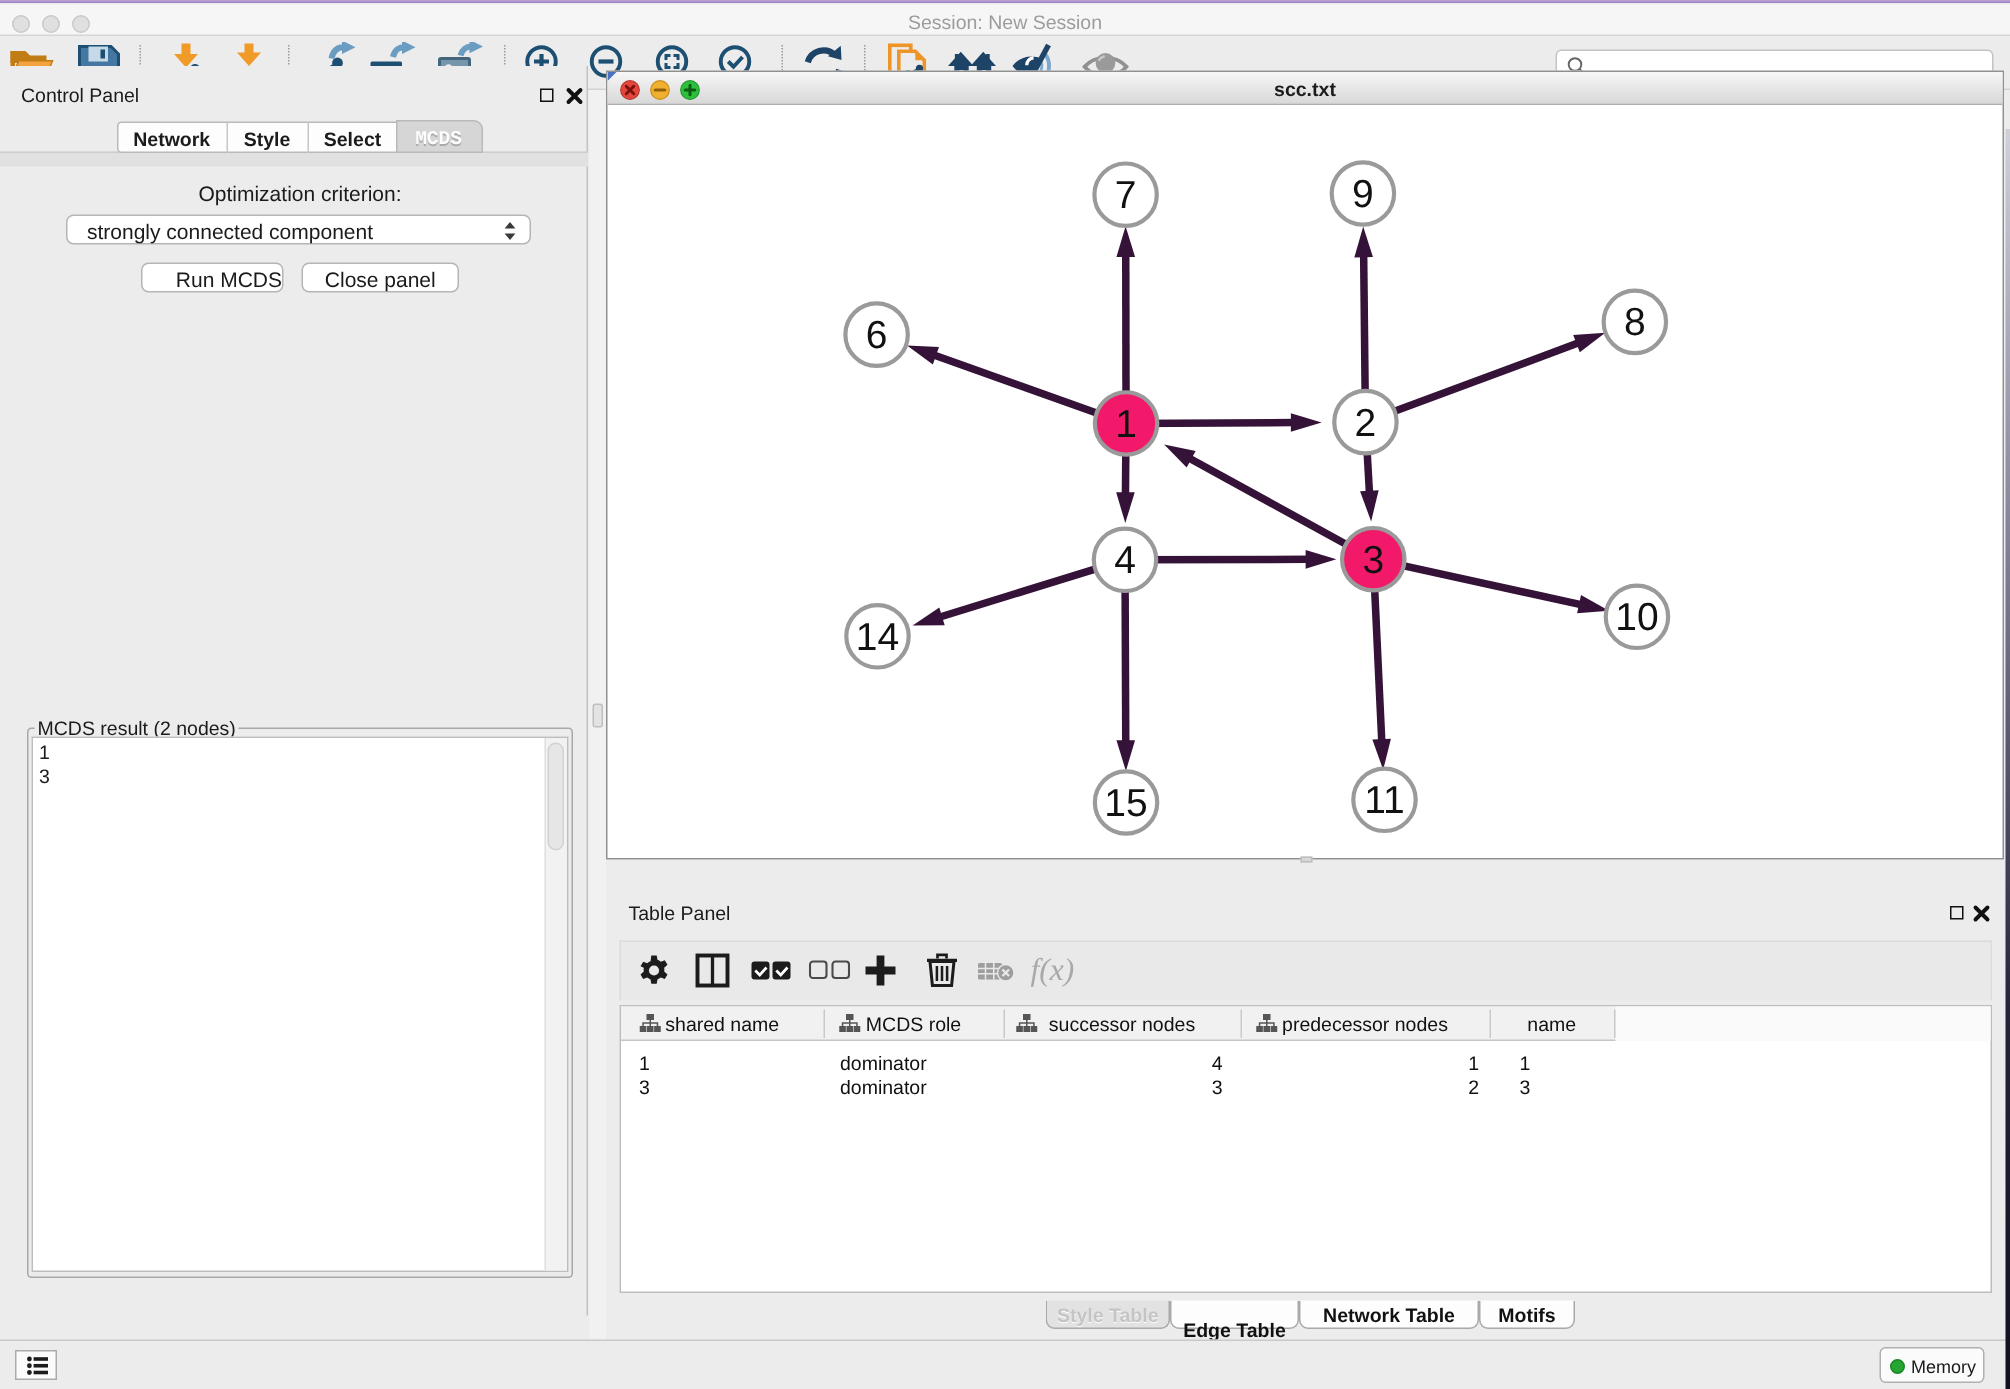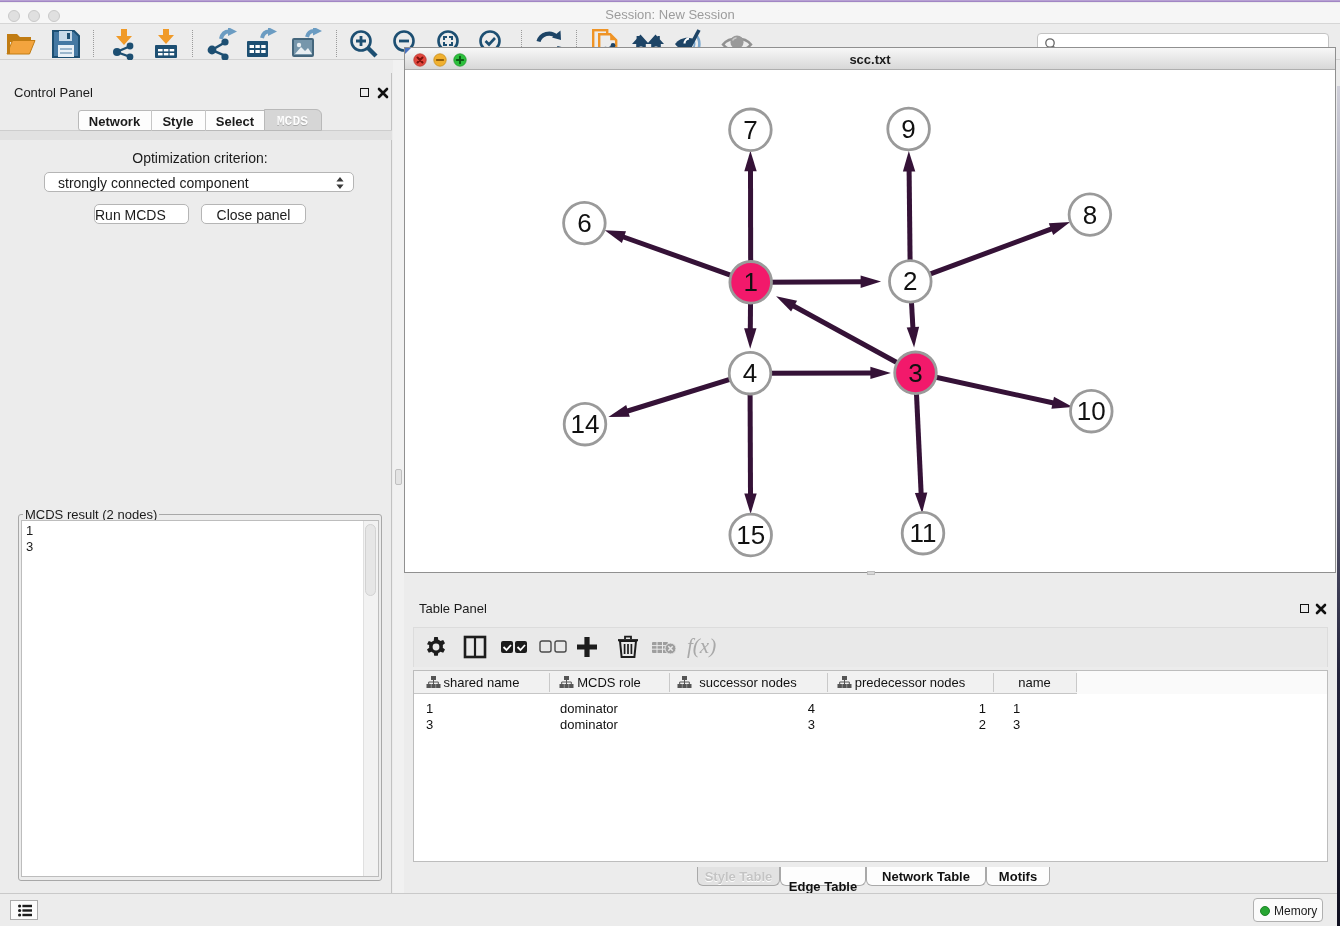--- a/index.html
+++ b/index.html
@@ -9,21 +9,21 @@
 .txt13 { font-size:13px; color:#1b1b1b; }
 
 #purpletop { left:0; top:0; width:1340px; height:2px; background:#b7a0d3; border-bottom:1px solid #a186c4; }
 #titlebar { left:0; top:3px; width:1340px; height:21px; background:#f6f6f6; border-bottom:1px solid #d6d6d6; }
 .tl { position:absolute; top:7px; width:12px; height:12px; border-radius:50%; background:#e0e0e0; border:1px solid #c9c9c9; }
 #apptitle { position:absolute; top:4px; left:0; width:100%; text-align:center; font-size:13px; color:#9c9c9c; }
 #toolbar { left:0; top:24px; width:1340px; height:36px; background:#ececec; border-bottom:1px solid #d2d2d2; }
 .tsep { position:absolute; top:6px; height:27px; width:0; border-left:1px dotted #9a9a9a; }
 #searchbox { position:absolute; left:1037px; top:9px; width:292px; height:21px; background:#fff; border:1px solid #c3c3c3; border-radius:4px; }
 
-#cpanel { left:0; top:73px; width:392px; height:833px; background:#ececec; border-right:1px solid #c2c2c2; }
+#cpanel { left:0; top:44px; width:392px; height:833px; background:#ececec; border-right:1px solid #c2c2c2; }
 #splitter { left:393px; top:60px; width:11px; height:833px; background:#f1f1f1; }
 #splitgrip { left:395px; top:469px; width:7px; height:16px; background:#e3e3e3; border:1px solid #bfbfbf; border-radius:2px; }
 
 #netwin { left:404px; top:47px; width:932px; height:526px; background:#fff; border:1px solid #909090; }
 #nettitle { position:absolute; left:0; top:0; width:930px; height:22px; background:linear-gradient(#f7f7f7,#d8d8d8); border-bottom:1px solid #aeaeae; }
 
 #tpanel { left:404px; top:590px; width:932px; height:303px; background:#ececec; }
 
 #statusbar { left:0; top:893px; width:1340px; height:33px; background:#ececec; border-top:1px solid #c9c9c9; }
 #rightedge { left:1337px; top:86px; width:3px; height:840px; background:linear-gradient(#d0d0da 0%, #8888a0 30%, #23233b 70%, #101020 100%); }
@@ -193,21 +193,21 @@
   <div class="abs txt13" style="left:151px;top:41px;width:54px;text-align:center;font-weight:bold;">Style</div>
   <div class="abs txt13" style="left:205px;top:41px;width:60px;text-align:center;font-weight:bold;">Select</div>
   <div class="abs txt13" style="left:264px;top:41px;width:44px;text-align:right;font-weight:bold;color:#fdfdfd;text-shadow:0 1px 0 #aaa;font-family:Liberation Mono, monospace;">MCDS</div>
   <div class="abs" style="left:4px;top:77px;width:392px;text-align:center;font-size:14px;color:#1b1b1b;">Optimization criterion:</div>
   <div class="abs" style="left:44px;top:99px;width:310px;height:20px;background:#fff;border:1px solid #b5b5b5;border-radius:5px;">
     <div style="position:absolute;left:13px;top:2px;font-size:14px;color:#1b1b1b;">strongly connected component</div>
     <svg style="position:absolute;right:8px;top:4px" width="10" height="12" viewBox="0 0 10 12">
         <path fill="#3a3a3a" d="M5 0l3.6 4.4H1.4zM5 12l3.6-4.4H1.4z"></path>
       </svg>
   </div>
-  <div class="abs" style="left:94px;top:131px;width:95px;height:20px;background:#fff;border:1px solid #b5b5b5;border-radius:5px;text-align:left;font-size:14px;color:#1b1b1b;padding-top:2px;">Run MCDS</div>
+  <div class="abs" style="left:94px;top:131px;width:95px;height:20px;background:#fff;border:1px solid #b5b5b5;border-radius:5px;text-align:right;font-size:14px;color:#1b1b1b;padding-top:2px;">Run MCDS</div>
   <div class="abs" style="left:201px;top:131px;width:105px;height:20px;background:#fff;border:1px solid #b5b5b5;border-radius:5px;text-align:center;font-size:14px;color:#1b1b1b;padding-top:2px;">Close panel</div>
   <div class="abs" style="left:18px;top:441px;width:364px;height:367px;border:1px solid #a8a8a8;border-radius:3px;"></div>
   <div class="abs txt13" style="left:23px;top:434px;background:#ececec;padding:0 2px;">MCDS result (2 nodes)</div>
   <div class="abs" style="left:21px;top:447px;width:358px;height:357px;background:#fff;border:1px solid #bdbdbd;">
     <div style="position:absolute;right:0;top:0;width:15px;height:100%;background:#f2f2f2;border-left:1px solid #e0e0e0;"></div>
     <div style="position:absolute;right:2px;top:3px;width:11px;height:72px;background:#e6e6e6;border:1px solid #d2d2d2;border-radius:6px;"></div>
     <div style="position:absolute;left:4px;top:2px;font-size:13px;color:#1b1b1b;line-height:16px;">1<br>3</div>
   </div>
 </div>
 <div class="abs" id="splitter"></div>

